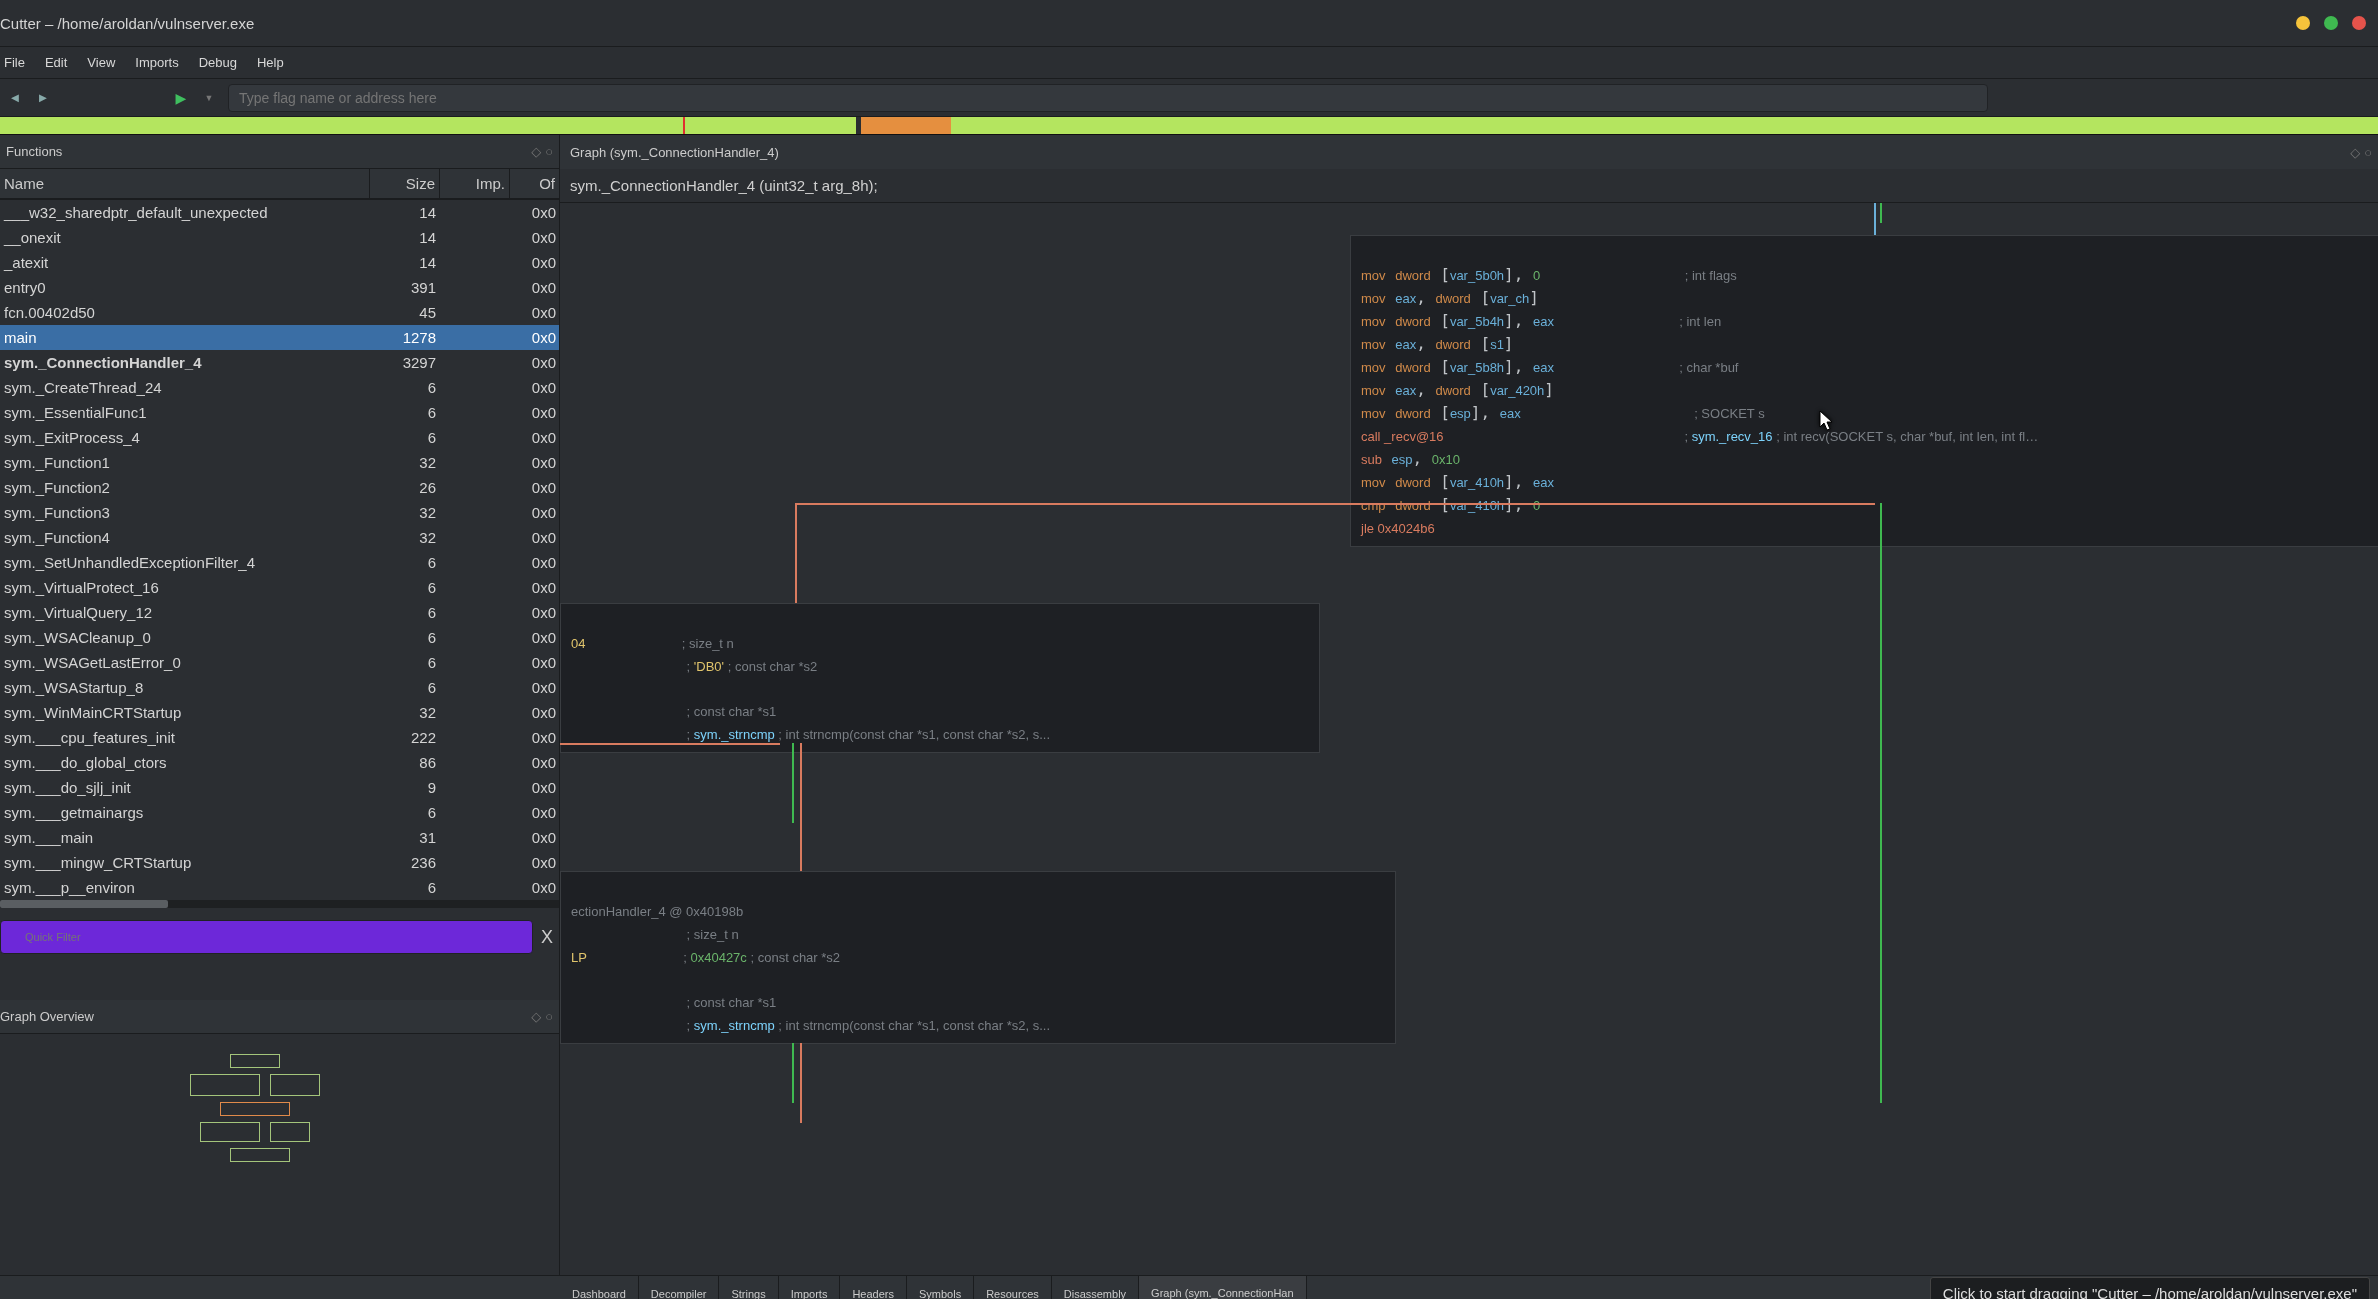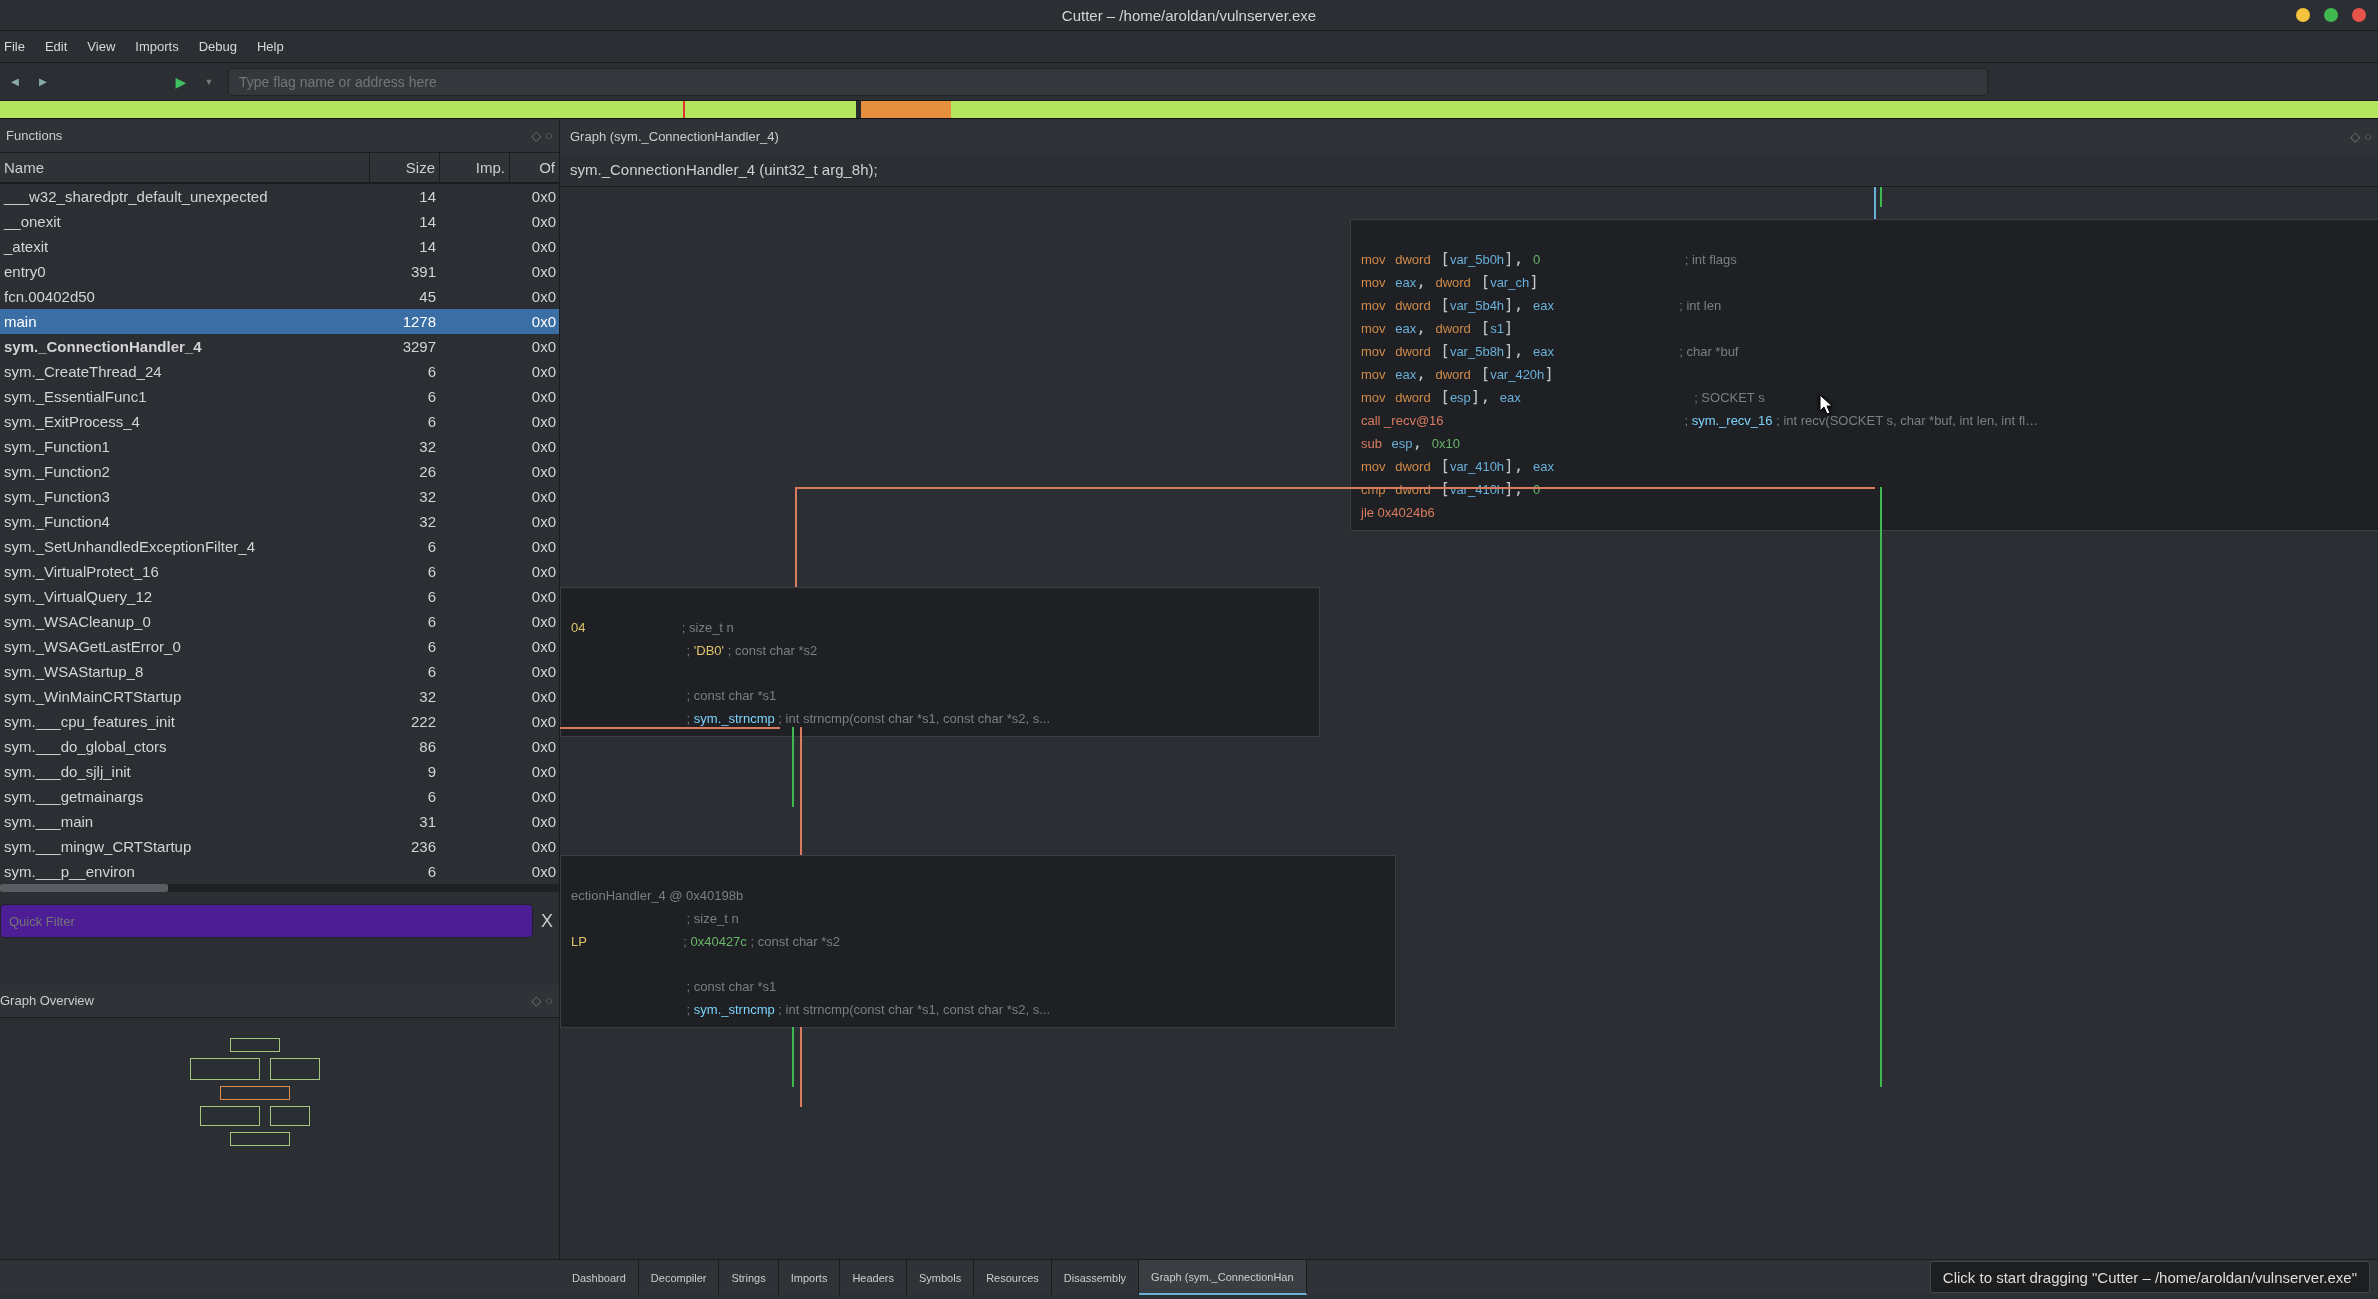--- a/index.html
+++ b/index.html
@@ -1,17 +1,17 @@
 <!DOCTYPE html>
 <html><head>
 <meta charset="utf-8">
 <style>
 * { margin:0; padding:0; box-sizing:border-box; font-family:"Segoe UI",sans-serif; font-size:13px; }
 body { background:#2b2e32; color:#c0c4c8; overflow:hidden; width:2378px; height:1299px; }
-.titlebar { height:31px; background:#2b2e32; display:flex; align-items:center; justify-content:center; position:relative; border-bottom:1px solid #1a1c1e; }
+.titlebar { height:47px; background:#2b2e32; display:flex; align-items:center; position:relative; border-bottom:1px solid #1a1c1e; }
 .titlebar span { color:#d4d4d4; font-size:15px; }
 .win-btns { position:absolute; right:12px; display:flex; gap:14px; }
 .win-btns div { width:14px; height:14px; border-radius:50%; }
 .b-y { background:#f5c33b; } .b-g { background:#3fb950; } .b-r { background:#e5534b; }
 .menubar { height:32px; display:flex; align-items:center; gap:20px; padding-left:4px; color:#d8d8d8; font-size:15px; border-bottom:1px solid #1a1c1e; }
 .menubar span { cursor:default; }
 .toolbar { height:38px; display:flex; align-items:center; gap:10px; padding:0 6px; border-bottom:1px solid #1a1c1e; }
 .tb-ico { width:18px; display:flex; justify-content:center; color:#8aa; }
 .play { color:#3fbf5f; font-size:14px; }
 .addr-input { flex:0 0 1760px; height:28px; background:#34383d; border:1px solid #202225; border-radius:4px; color:#888; padding:0 10px; font-size:14px; }
@@ -25,21 +25,21 @@
 .fh { background:#2f3337; border-bottom:2px solid #1a1c1e; border-right:1px solid #1a1c1e; padding:6px 4px; color:#ccc; font-size:15px; display:flex;align-items:center;}
 .fh.r{justify-content:flex-end;}
 .fr { display:contents; }
 .fc { padding:4px 4px; border-bottom:0; color:#d4d4d4; font-size:15px; white-space:nowrap; overflow:hidden; }
 .fc.r { text-align:right; }
 .fr.sel .fc { background:#3a6ea5; color:#fff; }
 .fr.bold .fc:first-child { font-weight:bold; }
 .funcscroll{height:8px;background:#1e2022;position:relative;}
 .funcscroll::after{content:"";position:absolute;left:0;top:0;height:100%;width:30%;background:#5a5e62;border-radius:2px;}
 .qf { display:flex; padding:12px 6px 6px 0; align-items:center; gap:8px;}
-.qf input { flex:1; height:34px; background:#4c1d95; border:1px solid #202225; border-radius:4px; padding:0 8px; color:#aaa; font-size:13px;}
+.qf input { flex:1; height:34px; background:#6d28d9; border:1px solid #202225; border-radius:4px; padding:0 24px; color:#aaa; font-size:11px;}
 .qf span { color:#ccc; font-size:18px; cursor:default; }
 .overview{padding:0;}
 .ov-canvas{height:160px;background:#2b2e32;position:relative;}
 .ov-mini{position:absolute;left:190px;top:20px;width:160px;height:120px;}
 .ov-mini div{position:absolute;border:1px solid #a4c57b;}
 .graph { flex:1; display:flex; flex-direction:column; }
 .gtitle { height:34px; display:flex; align-items:center; padding:0 10px; background:#2f3337; font-size:15px; color:#ccc; position:relative;}
 .gtitle .dock{position:absolute;right:6px;display:flex;gap:4px;color:#777;font-size:10px;}
 .sig { height:34px; border-bottom:1px solid #1a1c1e; padding:0 10px; color:#d0d0d0; display:flex; align-items:center; font-size:15px;}
 .canvas { flex:1; position:relative; background:#2b2e32; overflow:hidden;}

